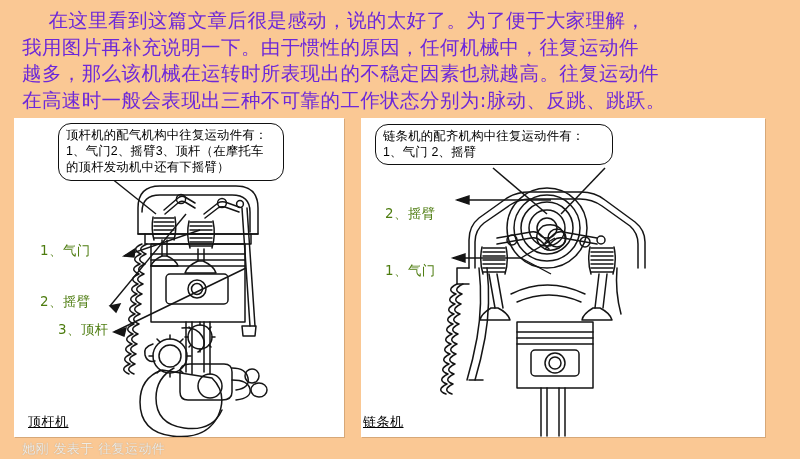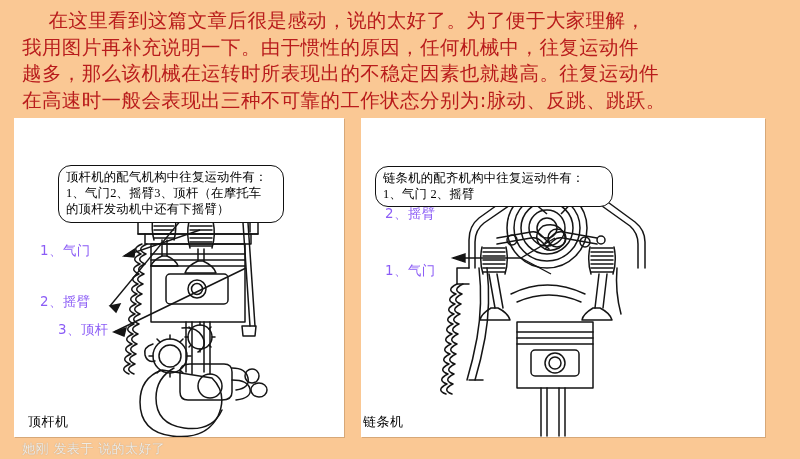--- a/index.html
+++ b/index.html
@@ -19,21 +19,21 @@
     height: 459px;
     background: #fac894;
   }
 
   
   #header-text {
     position: absolute;
     left: 22px;
     top: 8px;
     width: 762px;
-    color: #b91c1c;
+    color: #6d28d9;
     font-size: 19.5px;
     line-height: 26.5px;
     letter-spacing: 0.4px;
     white-space: pre-wrap;
     font-family: "DejaVu Sans", "Liberation Sans", sans-serif;
   }
 
   
   .panel {
     position: absolute;
@@ -67,51 +67,51 @@
     box-sizing: border-box;
     border: 1.6px solid #111;
     border-radius: 13px;
     background: #ffffff;
     color: #000;
     font-size: 12.4px;
     line-height: 16.2px;
     padding: 3px 1px 4px 7px;
     white-space: pre-wrap;
     letter-spacing: 0.2px;
-    font-family: Liberation Serif, serif;
-    margin-top: 42px;
+    font-family: Liberation Sans, sans-serif;
   }
   #callout-left {
     left: 44px;
     top: 5px;
     width: 226px;
   }
   #callout-right {
     left: 14px;
     top: 6px;
     width: 238px;
   }
 
   
   .label {
     position: absolute;
-    color: #8b5cf6;
+    color: #4d7c0f;
     font-size: 13.4px;
     line-height: 15px;
     white-space: nowrap;
     letter-spacing: 0.5px;
     font-family: "DejaVu Sans", "Liberation Sans", sans-serif;
   }
   .caption {
     position: absolute;
     color: #000;
     font-size: 13px;
     white-space: nowrap;
     letter-spacing: 0.5px;
     font-family: "DejaVu Sans", "Liberation Sans", sans-serif;
+    text-decoration: underline;
   }
 
   #label-l1 { left: 26px; top: 125px; }
   #label-l2 { left: 26px; top: 176px; }
   #label-l3 { left: 44px; top: 204px; text-align: center; }
   #caption-left { left: 14px; top: 295px; }
 
   #label-r1 { left: 24px; top: 88px; }
   #label-r2 { left: 24px; top: 145px; }
   #caption-right { left: 2px; top: 295px; }
@@ -307,17 +307,17 @@
     <div class="callout" id="callout-right">链条机的配齐机构中往复运动件有：
 1、气门 2、摇臂</div>
 
     <div class="label" id="label-r1">2、摇臂</div>
     <div class="label" id="label-r2">1、气门</div>
 
     <div class="caption" id="caption-right">链条机</div>
   </div>
 
   <div id="watermark">
-    <span>她刚 发表于 说的太好了</span>
+    <span>她刚 发表于 往复运动件</span>
     
   </div>
 
 </div>
 
 </body></html>

